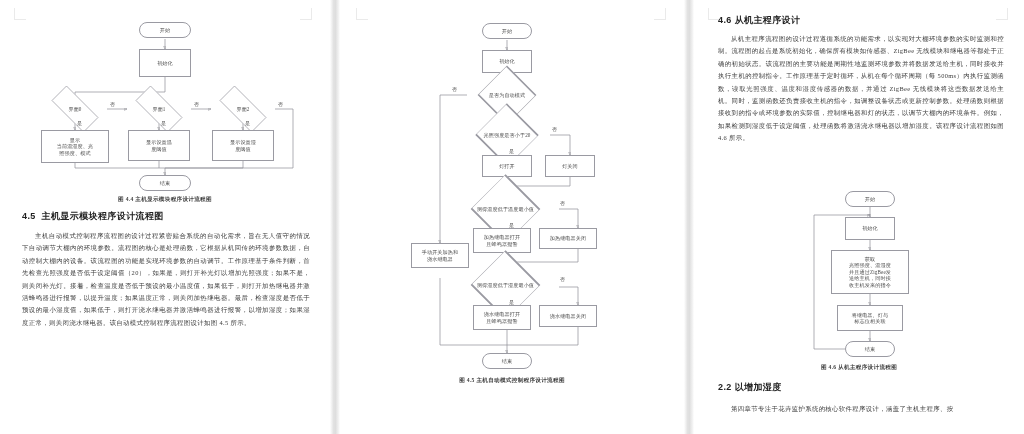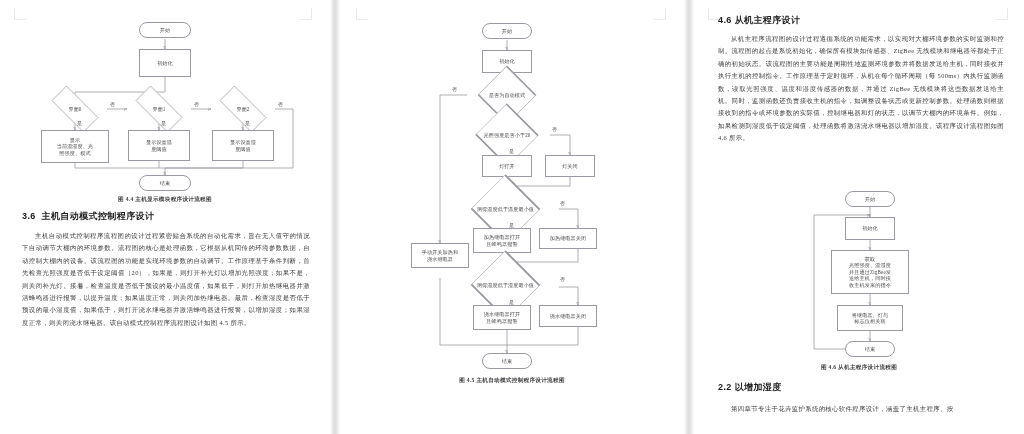--- a/index.html
+++ b/index.html
@@ -175,21 +175,21 @@
 度阈值</div>
       <div class="node proc" style="left:212px;top:130px;width:62px;height:31px;">显示设置湿
 度阈值</div>
 
       <div class="node term" style="left:139px;top:175px;width:52px;height:16px;">结束</div>
     </div>
 
     <div class="caption" style="left:0;right:0;top:196px;">图 4.4  主机显示模块程序设计流程图</div>
 
     <div class="heading" style="left:22px;top:210px;">
-      <span>3.6</span>&nbsp;&nbsp;<span>主机自动模式控制程序设计</span>
+      <span>4.5</span>&nbsp;&nbsp;<span>主机显示模块程序设计流程图</span>
     </div>
 
     <div class="body-text" style="left:22px;top:230px;width:288px;">主机自动模式控制程序流程图的设计过程紧密贴合系统的自动化需求，旨在无人值守的情况下自动调节大棚内的环境参数。流程图的核心是处理函数，它根据从机回传的环境参数数据，自动控制大棚内的设备。该流程图的功能是实现环境参数的自动调节。工作原理基于条件判断，首先检查光照强度是否低于设定阈值（20），如果是，则打开补光灯以增加光照强度；如果不是，则关闭补光灯。接着，检查温度是否低于预设的最小温度值，如果低于，则打开加热继电器并激活蜂鸣器进行报警，以提升温度；如果温度正常，则关闭加热继电器。最后，检查湿度是否低于预设的最小湿度值，如果低于，则打开浇水继电器并激活蜂鸣器进行报警，以增加湿度；如果湿度正常，则关闭浇水继电器。该自动模式控制程序流程图设计如图 4.5 所示。</div>
   </div>
 
   <div class="page-gap"></div>
 
   <div class="page" id="page-mid">
     <div class="crop tl" style="left:16px;top:8px;"></div>
     <div class="crop tr" style="right:18px;top:8px;"></div>

